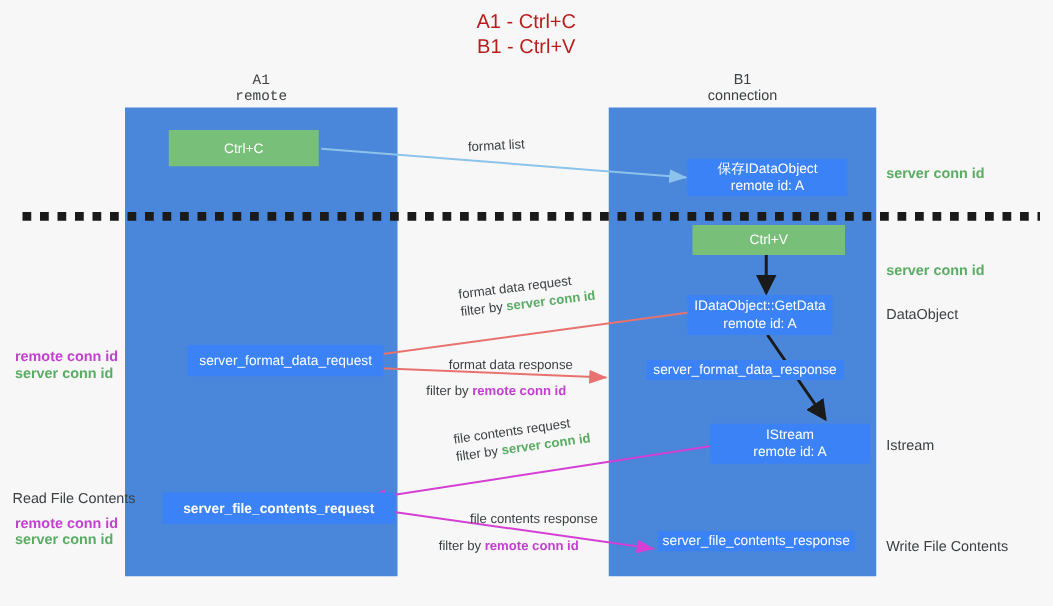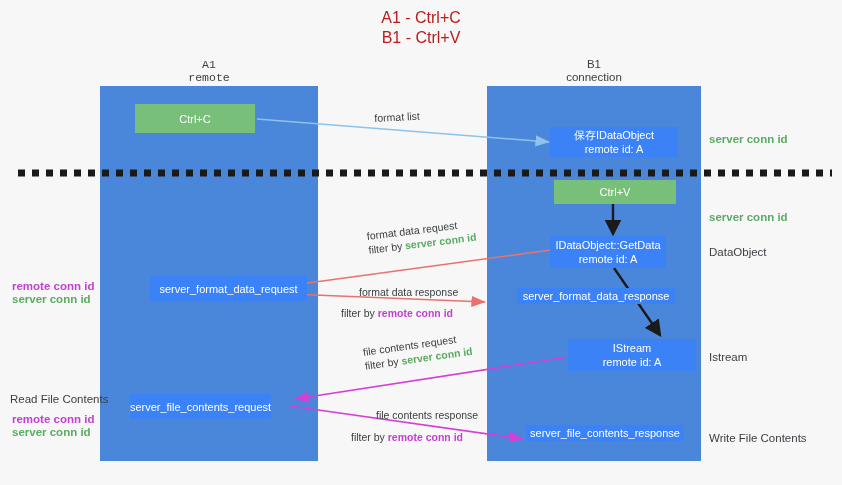--- a/index.html
+++ b/index.html
@@ -170,21 +170,21 @@
   </div>
 
   <div class="box orange" style="left:130px; top:276px; width:157px; height:25px;margin-left:20px;">
     <span>server_format_data_request</span>
   </div>
 
   <div class="box orange" style="left:489px; top:288px; width:158px; height:16px;margin-left:28px;">
     <span>server_format_data_response</span>
   </div>
 
-  <div class="box orange" style="left:130px; top:394px; width:141px; height:25px;">
+  <div class="box orange" style="left:130px; top:394px; width:186px; height:25px;font-weight:bold;">
     <span>server_file_contents_request</span>
   </div>
 
   <div class="box orange" style="left:526px; top:425px; width:158px; height:16px;">
     <span>server_file_contents_response</span>
   </div>
 
   <div class="edge-label" style="left:374px; top:111px; transform:rotate(-3deg); transform-origin:left top;">
     <span>format list</span>
   </div>

